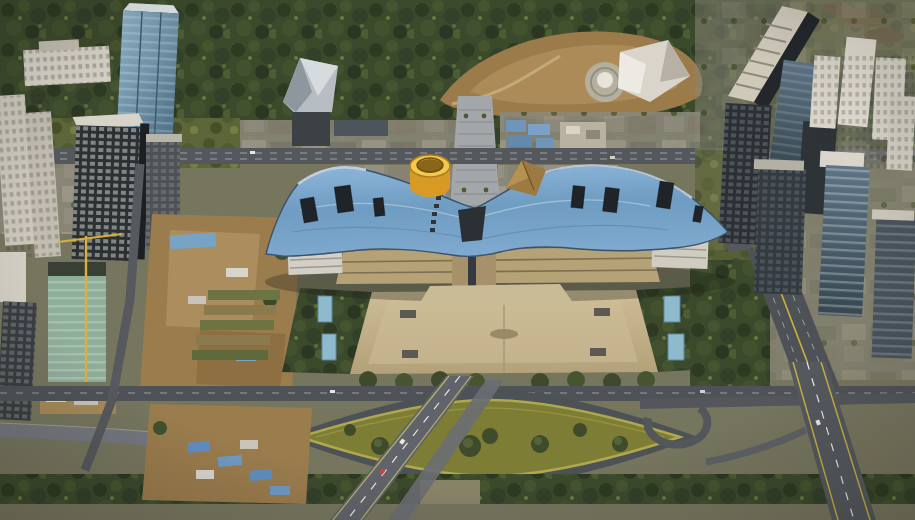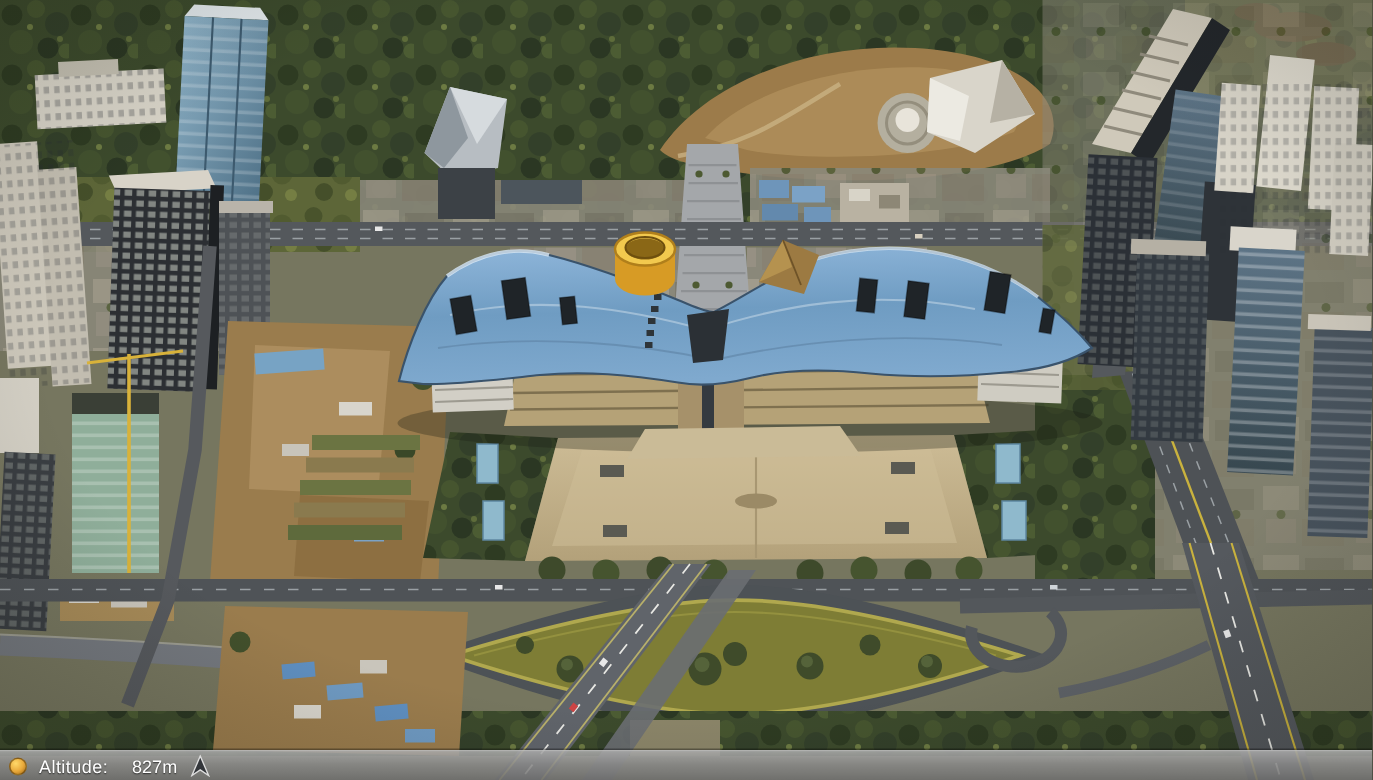--- a/index.html
+++ b/index.html
@@ -467,22 +467,14 @@
     <line x1="807" y1="362" x2="854" y2="520" stroke="#e8e8e4" stroke-width="1.2" stroke-dasharray="8 9"></line>
     <line x1="793" y1="362" x2="838" y2="520" stroke="#c9b23e" stroke-width="1.4"></line>
     <line x1="821" y1="362" x2="870" y2="520" stroke="#c9b23e" stroke-width="1.4"></line>
     <path d="M806 430 Q 760 452, 706 462" stroke="#5d6166" stroke-width="7" fill="none"></path>
     <rect x="816" y="420" width="5" height="4" fill="#e8e8e8" transform="rotate(70 818 422)"></rect>
   </g>
 
   <rect x="0" y="0" width="915" height="520" fill="url(#vig)"></rect>
 </svg>
 
-<div class="status-bar">
-  <span class="ind-icon"></span>
-  <span class="alt-label">Altitude:</span>
-  <span class="alt-value">827m</span>
-  <svg class="arrow-icon" width="13" height="15" viewBox="0 0 14 16">
-    <path d="M7 1 L13 15 L7 11 L1 15 Z" fill="#33363a" stroke="#dcdcdc" stroke-width="1"></path>
-  </svg>
+
 </div>
 
-</div>
-
 </body></html>

